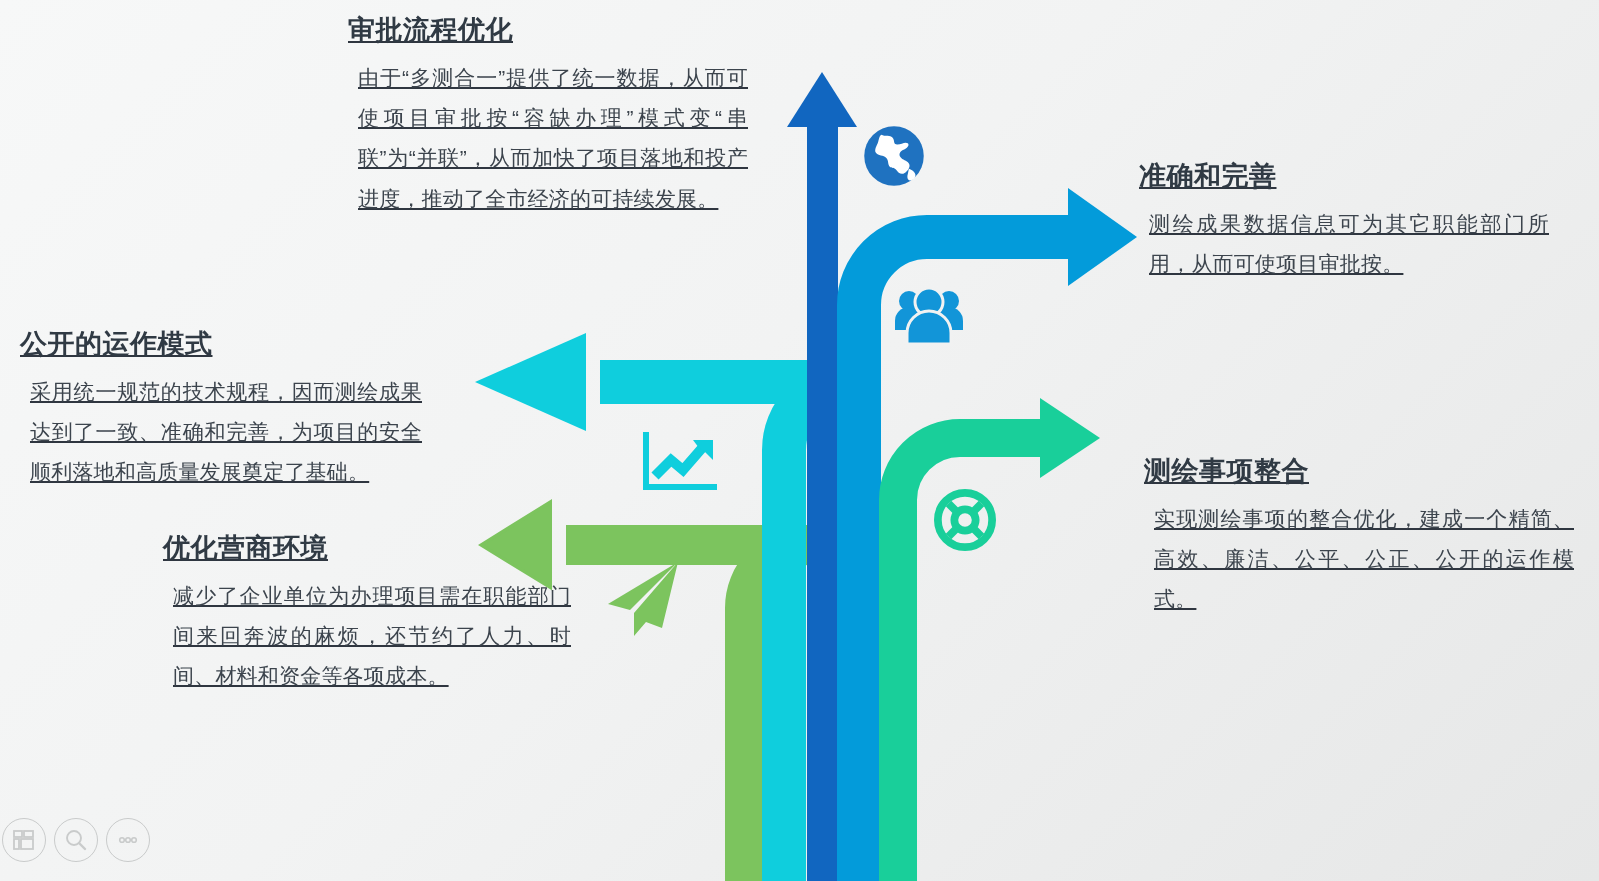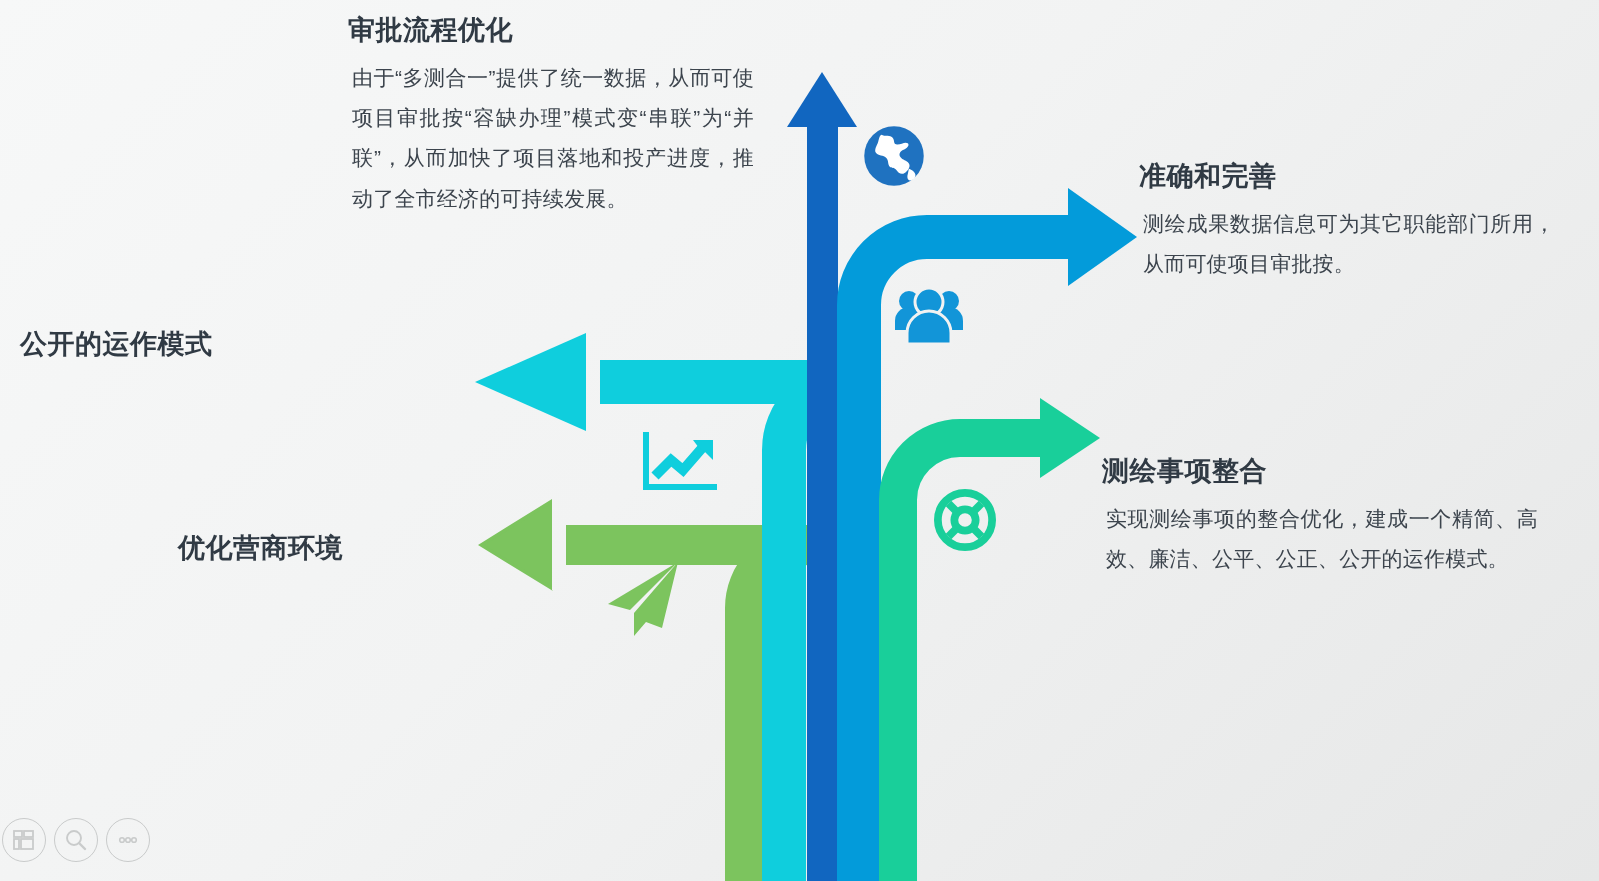--- a/index.html
+++ b/index.html
@@ -26,43 +26,44 @@
     height: 881px;
   }
   .icon-svg {
     position: absolute;
   }
 
   
   .block {
     position: absolute;
     color: #2f3640;
+    text-decoration: underline;
   }
   .block h2 {
     margin: 0 0 10px 0;
     font-size: 27px;
     font-weight: 700;
     letter-spacing: 0.5px;
     color: #303a44;
     line-height: 1.25;
   }
   .block p {
-    margin: 4px;
+    margin: 10px;
     font-size: 21px;
     line-height: 1.92;
     color: #3c444d;
     text-align: justify;
     letter-spacing: 0.2px;
   }
 
   #block-approval { left: 348px; top: 14px;  width: 410px; }
   #block-quality  { left: 20px;  top: 328px; width: 412px; }
-  #block-business { left: 178px; top: 532px; width: 418px; }
+  #block-business { left: 163px; top: 532px; width: 418px; }
   #block-share    { left: 1139px; top: 160px; width: 420px; }
-  #block-merge    { left: 1102px; top: 455px; width: 440px; }
+  #block-merge    { left: 1144px; top: 455px; width: 440px; }
 
   
   #toolbar {
     position: absolute;
     left: 0px;
     top: 818px;
     display: flex;
     align-items: center;
     gap: 8px;
     padding-left: 2px;
@@ -176,24 +177,26 @@
     <path d="M49 49 L40 40" stroke="#19cf9a" stroke-width="8" stroke-linecap="butt"></path>
   </svg>
 
   <div class="block" id="block-approval">
     <h2>审批流程优化</h2>
     <p>由于“多测合一”提供了统一数据，从而可使项目审批按“容缺办理”模式变“串联”为“并联”，从而加快了项目落地和投产进度，推动了全市经济的可持续发展。</p>
   </div>
 
   <div class="block" id="block-quality">
     <h2>公开的运作模式</h2>
+    <p>采用统一规范的技术规程，因而测绘成果达到了一致、准确和完善，为项目的安全顺利落地和高质量发展奠定了基础。</p>
   </div>
 
   <div class="block" id="block-business">
     <h2>优化营商环境</h2>
+    <p>减少了企业单位为办理项目需在职能部门间来回奔波的麻烦，还节约了人力、时间、材料和资金等各项成本。</p>
   </div>
 
   <div class="block" id="block-share">
     <h2>准确和完善</h2>
     <p>测绘成果数据信息可为其它职能部门所用，从而可使项目审批按。</p>
   </div>
 
   <div class="block" id="block-merge">
     <h2>测绘事项整合</h2>
     <p>实现测绘事项的整合优化，建成一个精简、高效、廉洁、公平、公正、公开的运作模式。</p>

